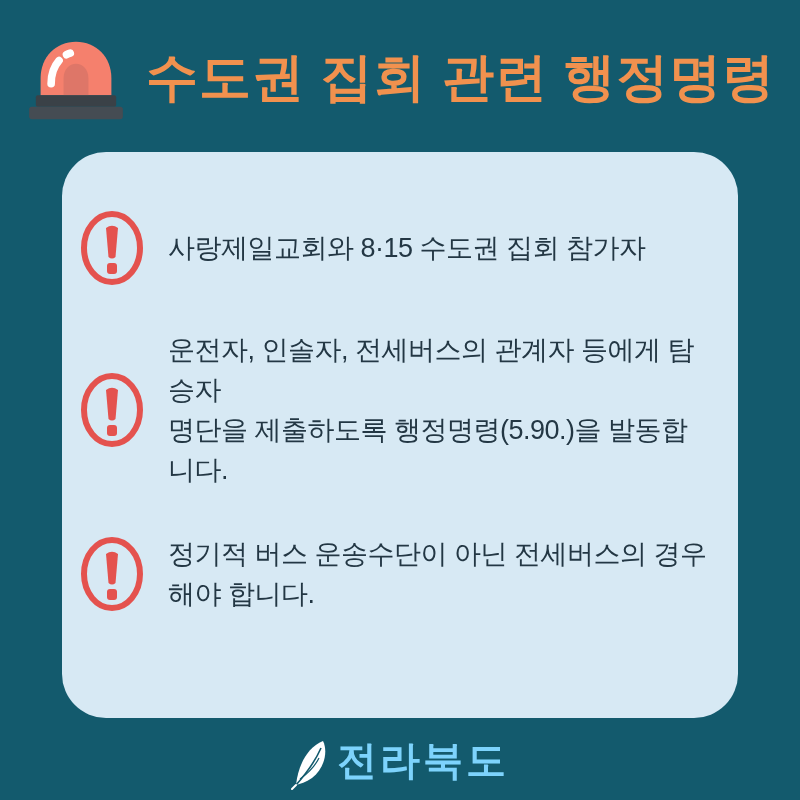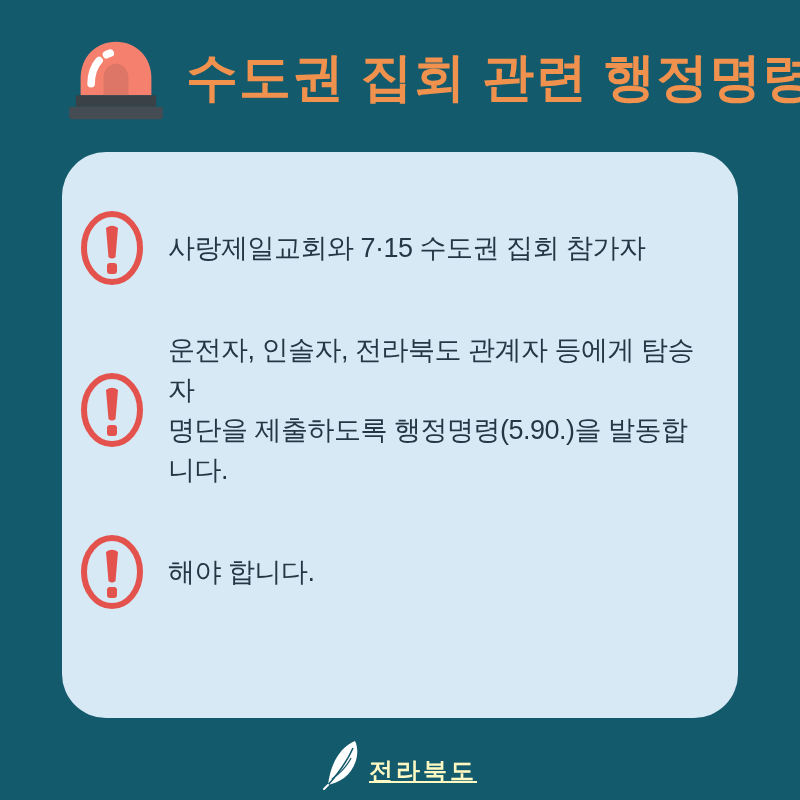--- a/index.html
+++ b/index.html
@@ -6,21 +6,20 @@
   body{
     width:800px;height:800px;
     background:#135A6D;
     font-family:"Liberation Sans","DejaVu Sans",sans-serif;
     position:relative;overflow:hidden;
   }
   
   .header{
     display:flex;align-items:center;
     padding:34px 0 0 28px;
-    margin-left:40px;
   }
   .siren{width:96px;height:88px;flex:none;}
   .title{
     margin:0 0 0 22px;
     font-size:52px;
     font-weight:800;
     letter-spacing:1px;
     color:#F1914E;
     line-height:1.1;
     white-space:nowrap;
@@ -47,26 +46,25 @@
     font-weight:500;
   }
   
   .footer{
     position:absolute;
     left:0;right:0;bottom:12px;
     display:flex;align-items:flex-end;justify-content:center;
   }
   .feather{width:42px;height:52px;flex:none;margin-right:4px;margin-bottom:-2px;}
   .logo-text{
-    color:#fef9c3;
-    font-size:24px;
+    color:#7dd3fc;
+    font-size:40px;
     font-weight:700;
     letter-spacing:3px;
     line-height:1.4;
-    text-decoration:underline;
   }
 </style>
 </head>
 <body>
 
 <div class="header">
   <svg class="siren" viewBox="0 0 100 92">
 
     <path d="M13,64 L13,46 C13,24 29,8 50,8 C71,8 87,24 87,46 L87,64 Z" fill="#F5806D"></path>
 
@@ -82,43 +80,44 @@
 
 <div class="card">
 
   <div class="notice-item">
     <svg class="bullet-icon" viewBox="0 0 64 76">
       <ellipse cx="32" cy="38" rx="28" ry="34" fill="none" stroke="#E4524E" stroke-width="6"></ellipse>
       <path d="M26,18 Q32,13.5 38,18 L35.5,47 Q32,50 28.5,47 Z" fill="#E4524E"></path>
       <rect x="27" y="53" width="10" height="11" rx="3" fill="#E4524E"></rect>
     </svg>
     <div class="notice-text">
-      <div>사랑제일교회와 7·15 수도권 집회 참가자</div>
+      <div>사랑제일교회와 8·15 수도권 집회 참가자</div>
     </div>
   </div>
 
   <div class="notice-item">
     <svg class="bullet-icon" viewBox="0 0 64 76">
       <ellipse cx="32" cy="38" rx="28" ry="34" fill="none" stroke="#E4524E" stroke-width="6"></ellipse>
       <path d="M26,18 Q32,13.5 38,18 L35.5,47 Q32,50 28.5,47 Z" fill="#E4524E"></path>
       <rect x="27" y="53" width="10" height="11" rx="3" fill="#E4524E"></rect>
     </svg>
     <div class="notice-text">
-      <div>운전자, 인솔자, 전라북도 관계자 등에게 탐승자</div>
+      <div>운전자, 인솔자, 전세버스의 관계자 등에게 탐승자</div>
       <div>명단을 제출하도록 행정명령(5.90.)을 발동합니다.</div>
     </div>
   </div>
 
   <div class="notice-item">
     <svg class="bullet-icon" viewBox="0 0 64 76">
       <ellipse cx="32" cy="38" rx="28" ry="34" fill="none" stroke="#E4524E" stroke-width="6"></ellipse>
       <path d="M26,18 Q32,13.5 38,18 L35.5,47 Q32,50 28.5,47 Z" fill="#E4524E"></path>
       <rect x="27" y="53" width="10" height="11" rx="3" fill="#E4524E"></rect>
     </svg>
     <div class="notice-text">
+      <div>정기적 버스 운송수단이 아닌 전세버스의 경우</div>
       <div>해야 합니다.</div>
     </div>
   </div>
 
 </div>
 
 <div class="footer">
   <svg class="feather" viewBox="0 0 42 52">
     <path d="M5,47 C7,29 15,10 32,3 C37,13 34,30 21,40 C15,44 9,46 5,47 Z" fill="#FFFFFF"></path>
     <path d="M5,47 C13,38 23,26 30,10" fill="none" stroke="#135A6D" stroke-width="1.6"></path>

